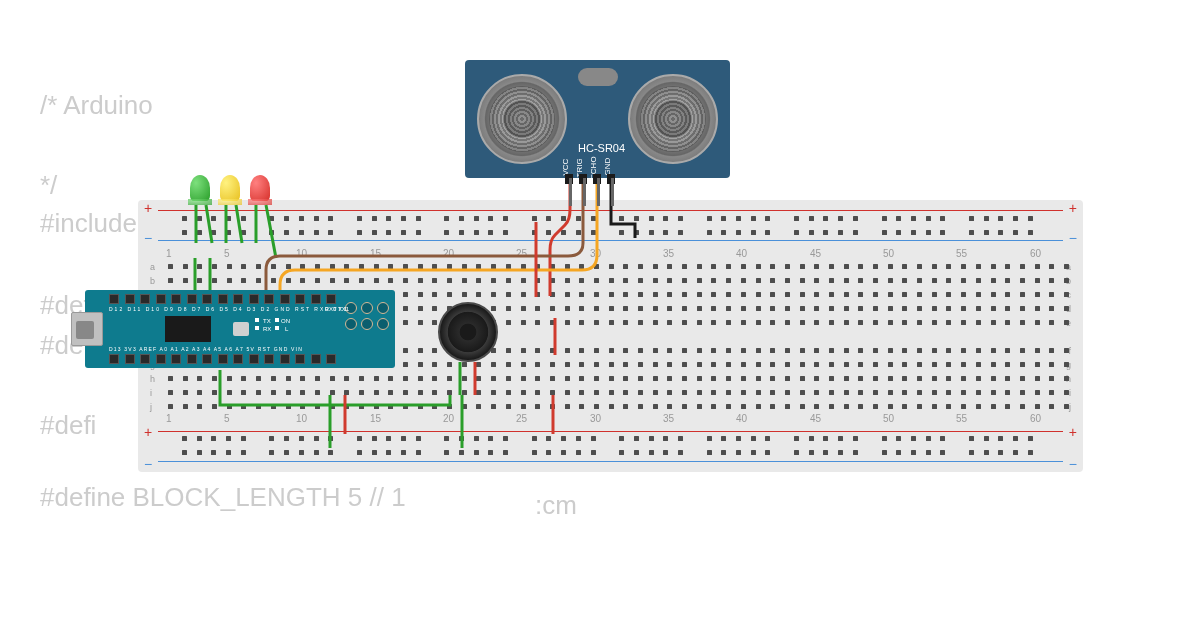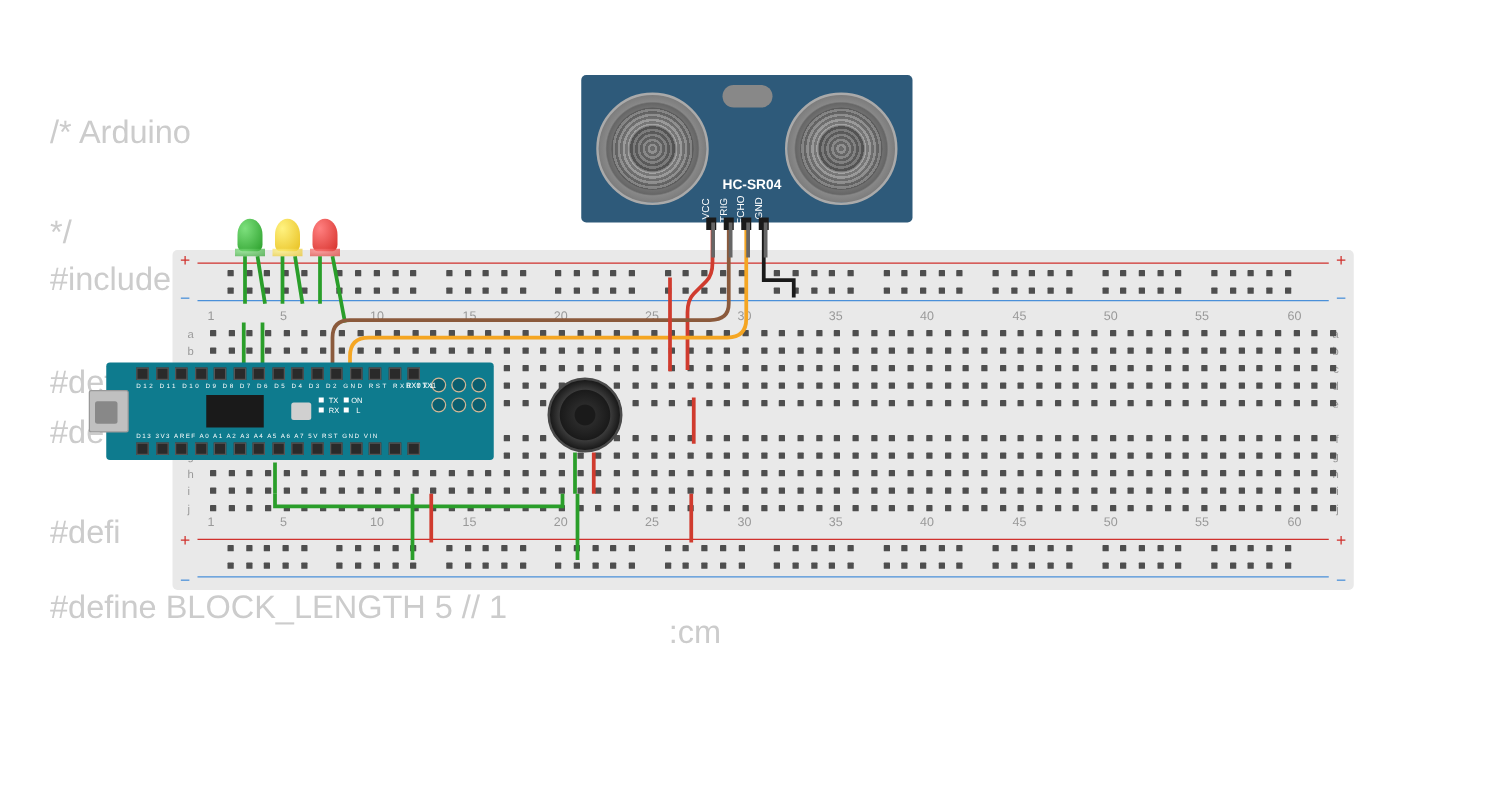--- a/index.html
+++ b/index.html
@@ -198,21 +198,21 @@
   top: 8px;
   width: 40px;
   height: 18px;
   background: #888;
   border-radius: 9px;
 }
 .sensor-label {
   position: absolute;
   color: #fff;
   font-size: 11px;
-  font-weight: 700;
+  font-weight: 400;
 }
 .sensor-pin-label {
   position: absolute;
   color: #fff;
   font-size: 8px;
   transform: rotate(-90deg);
   transform-origin: left center;
 }
 .sensor-pin {
   position: absolute;
@@ -273,21 +273,21 @@
 </style>
 </head>
 <body>
 
 <div class="code-text" style="top:90px">/* Arduino</div>
 <div class="code-text" style="top:170px">*/</div>
 <div class="code-text" style="top:208px">#include &lt;HCSR04.h&gt;</div>
 <div class="code-text" style="top:290px">#defi</div>
 <div class="code-text" style="top:330px">#defi</div>
 <div class="code-text" style="top:410px">#defi</div>
-<div class="code-text" style="top:470px">#define BLOCK_LENGTH 5 // 1</div>
+<div class="code-text" style="top:482px">#define BLOCK_LENGTH 5 // 1</div>
 <div class="code-text" style="top:490px; left:535px">:cm</div>
 
 <svg class="wire" style="left:0;top:0;width:1200px;height:630px;z-index:3">
 
   <path d="M196 205 L196 243" stroke="#2a9e2a" stroke-width="3" fill="none"></path>
   <path d="M206 205 L212 243" stroke="#2a9e2a" stroke-width="3" fill="none"></path>
   <path d="M226 205 L226 243" stroke="#2a9e2a" stroke-width="3" fill="none"></path>
   <path d="M236 205 L242 243" stroke="#2a9e2a" stroke-width="3" fill="none"></path>
   <path d="M256 205 L256 243" stroke="#2a9e2a" stroke-width="3" fill="none"></path>
   <path d="M266 205 L276 258" stroke="#2a9e2a" stroke-width="3" fill="none"></path>

